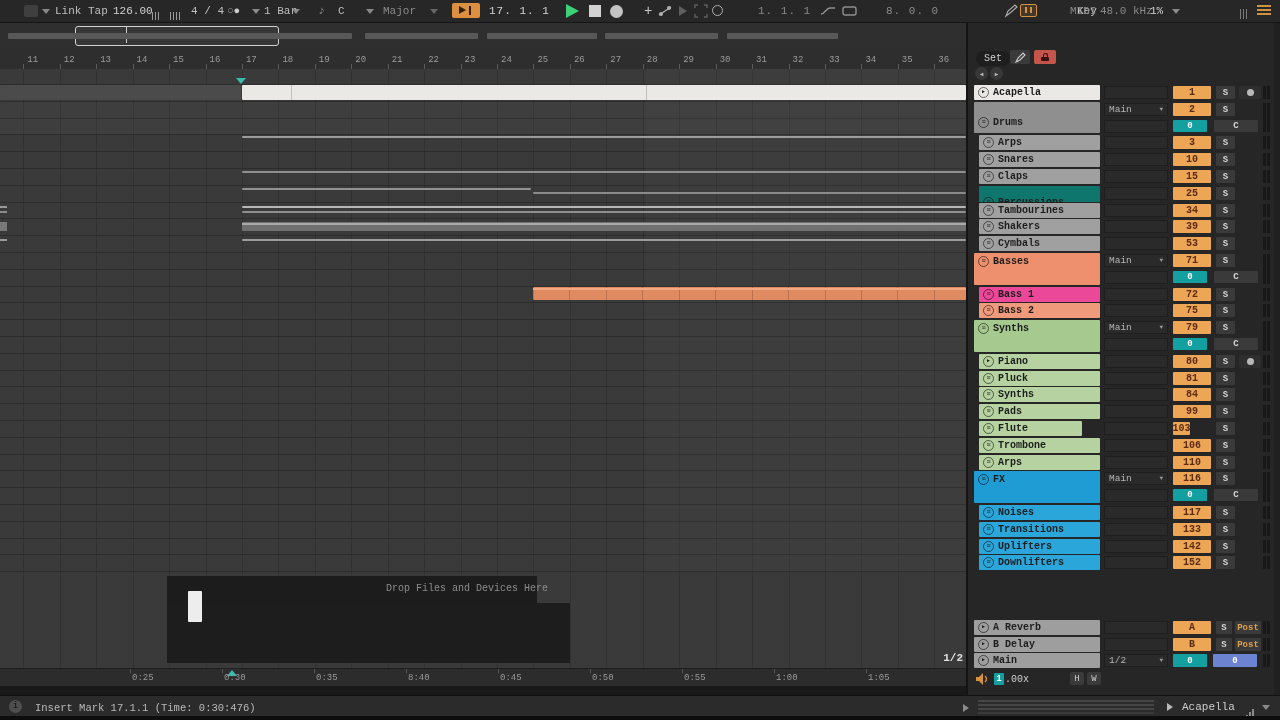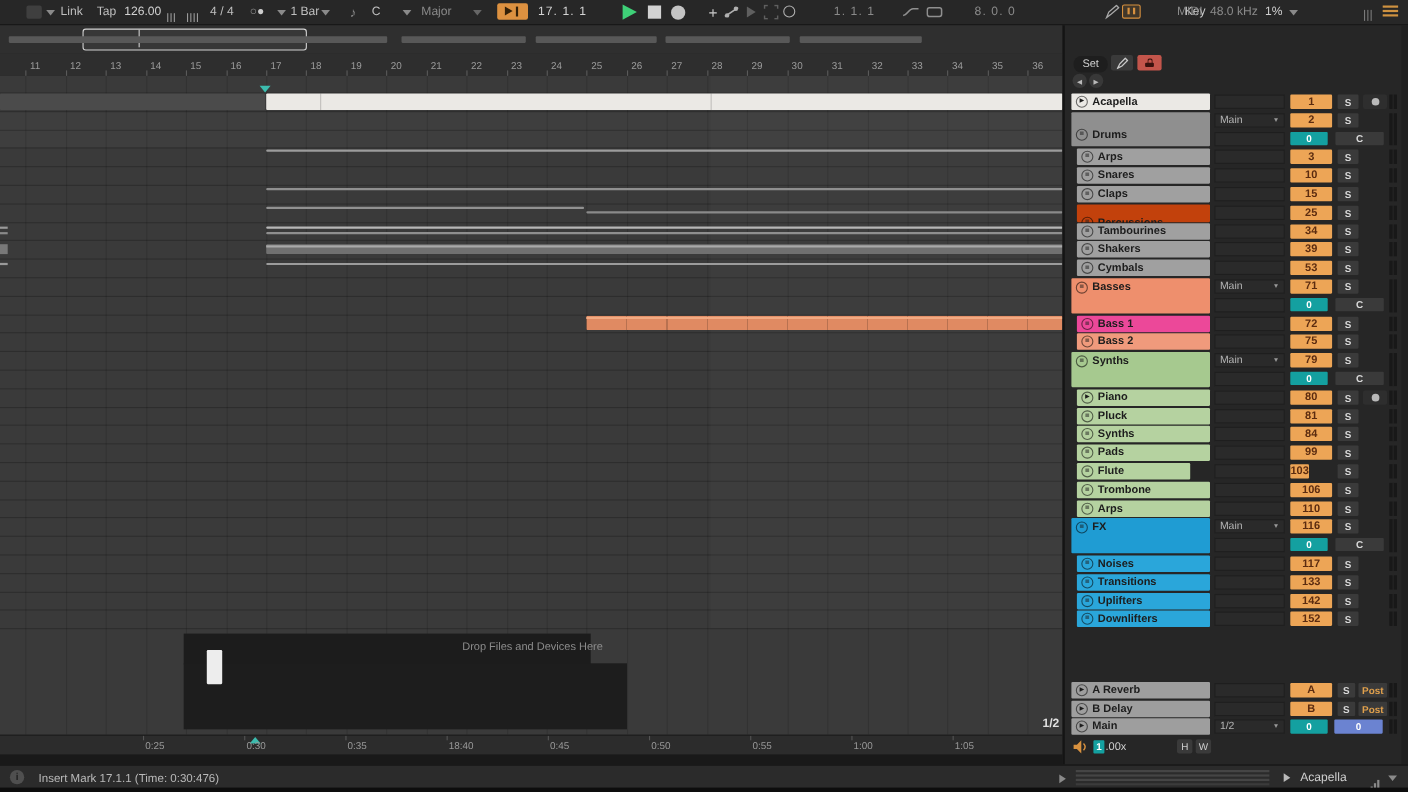--- a/index.html
+++ b/index.html
@@ -1,17 +1,17 @@
 <!DOCTYPE html>
 <html><head>
 <meta charset="utf-8">
 <style>
   html,body{margin:0;padding:0;background:#0d0d0d;}
   #app{position:relative;width:1280px;height:720px;background:#1e1e1e;overflow:hidden;
-       font-family:Liberation Sans, sans-serif;-webkit-font-smoothing:antialiased;}
+       font-family:Liberation Mono, monospace;-webkit-font-smoothing:antialiased;}
   .abs{position:absolute;}
   .txt{color:#bfbfbf;font-size:11px;line-height:1;}
   .dim{color:#8a8a8a;}
   
   #toolbar{left:0;top:0;width:1280px;height:22px;background:#272727;border-bottom:1px solid #161616;}
   .caret{width:0;height:0;border-left:4px solid transparent;border-right:4px solid transparent;border-top:5px solid #8a8a8a;}
   .vbar{background:#9a9a9a;width:1px;height:8px;display:inline-block;margin-right:2px;}
   
   #overview{left:0;top:23px;width:966px;height:26px;background:#2f2f2f;border-bottom:1px solid #202020;}
   .ov-seg{position:absolute;top:10px;height:6px;background:#585858;border-radius:1px;}
@@ -298,21 +298,21 @@
 
   <div id="time-ruler" class="abs">
     <div id="insert-marker-bottom" style="left:227px;"></div>
   <div class="time-tick" style="left: 130px;"></div>
       <div class="time-label" style="left: 132px;">0:25</div>
       <div class="time-tick" style="left: 222px;"></div>
       <div class="time-label" style="left: 224px;">0:30</div>
       <div class="time-tick" style="left: 314px;"></div>
       <div class="time-label" style="left: 316px;">0:35</div>
       <div class="time-tick" style="left: 406px;"></div>
-      <div class="time-label" style="left: 408px;">18:40</div>
+      <div class="time-label" style="left: 408px;">8:40</div>
       <div class="time-tick" style="left: 498px;"></div>
       <div class="time-label" style="left: 500px;">0:45</div>
       <div class="time-tick" style="left: 590px;"></div>
       <div class="time-label" style="left: 592px;">0:50</div>
       <div class="time-tick" style="left: 682px;"></div>
       <div class="time-label" style="left: 684px;">0:55</div>
       <div class="time-tick" style="left: 774px;"></div>
       <div class="time-label" style="left: 776px;">1:00</div>
       <div class="time-tick" style="left: 866px;"></div>
       <div class="time-label" style="left: 868px;">1:05</div>
@@ -392,21 +392,21 @@
           <span class="ticon">≡</span>
           <span>Claps</span>
         </div>
         <div class="iobox" style="left: 136px; top: 147px; width: 64px; height: 13px;"></div>
         <div class="numbox" style="left: 205px; top: 147px; width: 38px; height: 13px;">15</div>
         <div class="sbox" style="left: 248px; top: 147px; width: 19px; height: 13px;">S</div>
         <div class="meter" style="left: 295px; top: 147px; height: 13px;">
           <div></div>
           <div></div>
         </div>
-        <div class="tname" style="left: 11px; top: 163px; width: 121px; height: 15px; background: #c2410c; align-items: center; padding-top: 16px;">
+        <div class="tname" style="left: 11px; top: 163px; width: 121px; height: 15px; background: #0f766e; align-items: center; padding-top: 16px;">
           <span class="ticon">≡</span>
           <span>Percussions</span>
         </div>
         <div class="iobox" style="left: 136px; top: 164px; width: 64px; height: 13px;"></div>
         <div class="numbox" style="left: 205px; top: 164px; width: 38px; height: 13px;">25</div>
         <div class="sbox" style="left: 248px; top: 164px; width: 19px; height: 13px;">S</div>
         <div class="meter" style="left: 295px; top: 164px; height: 13px;">
           <div></div>
           <div></div>
         </div>

